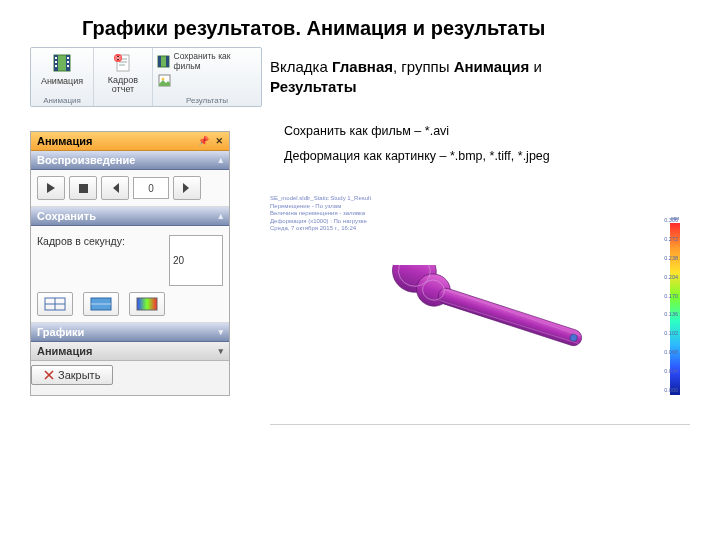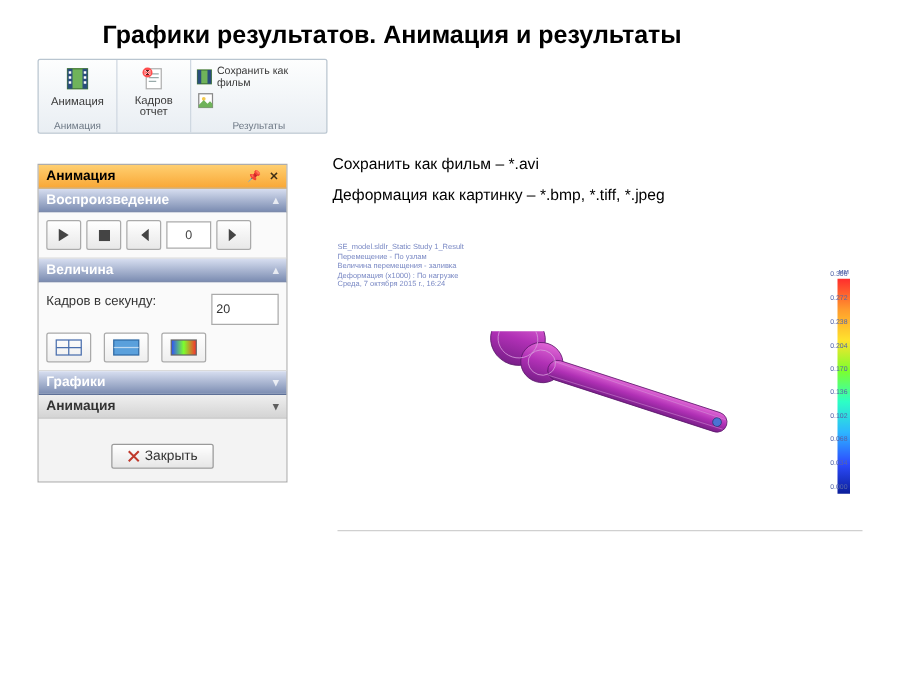--- a/index.html
+++ b/index.html
@@ -11,40 +11,40 @@
   .rb-col:last-child{border-right:none}
   .rb-ico{width:24px;height:24px;display:flex;align-items:center;justify-content:center;margin-top:1px}
   .rb-label{font-size:9px;color:#3a3a3a;margin-top:1px}
   .rb-group{font-size:8px;color:#6d7885;position:absolute;bottom:1px;left:0;right:0;text-align:center}
   .rb-mini{display:flex;flex-direction:column;gap:2px;padding-top:1px}
   .rb-mini-row{display:flex;align-items:center;gap:3px;font-size:8.5px;color:#3a3a3a}
   .mini-ico{width:14px;height:14px;display:flex;align-items:center;justify-content:center}
 
   
   .subtitle{position:absolute;left:270px;top:57px;font-size:15px;line-height:1.35;width:360px}
-  .note{position:absolute;left:266px;font-size:12.5px}
+  .note{position:absolute;left:284px;font-size:12.5px}
   .note1{top:124px}
   .note2{top:149px}
 
   
   .panel{position:absolute;left:30px;top:131px;width:198px;border:1px solid #adadad;background:#fff;font-size:11px;color:#333}
   .sechead{background:linear-gradient(#ffcf70,#f9a837);border-bottom:1px solid #c88a2a;color:#000;font-weight:bold;padding:3px 6px;font-size:11px;display:flex;align-items:center;justify-content:space-between}
   .sechead.blue{background:linear-gradient(#d7def0,#7c8db2);color:#fff;border-bottom:1px solid #5d6f96}
   .sechead.gray{background:linear-gradient(#efefef,#d4d4d4);color:#333;border-bottom:1px solid #b5b5b5}
   .sechead .chev{font-size:9px;opacity:.75}
   .secbody{padding:6px 6px;border-bottom:1px solid #dadada;background:#fafafa}
   .play-row{display:flex;gap:4px;align-items:center}
   .pbtn{width:26px;height:22px;border:1px solid #aaa;background:linear-gradient(#fff,#e8e8e8);display:flex;align-items:center;justify-content:center;border-radius:2px;font-size:11px;color:#333}
   .num{width:34px;height:20px;border:1px solid #aaa;background:#fff;color:#444;display:flex;align-items:center;justify-content:center;font-size:10px}
   .form-row{display:flex;align-items:flex-start;justify-content:space-between;margin:3px 0}
   .form-row label{font-size:10.5px;color:#333}
-  .inp{width:46px;height:17px;border:1px solid #aaa;background:#fff;font-size:10px;text-align:left;padding:3px 3px;display:flex;align-items:center}
+  .inp{width:46px;height:17px;border:1px solid #aaa;background:#fff;font-size:10px;text-align:left;padding:16px 3px;display:flex;align-items:center}
   .mode-row{display:flex;gap:10px;justify-content:flex-start}
   .mode-ico{width:34px;height:22px;border:1px solid #aaa;background:linear-gradient(#fff,#eee);display:flex;align-items:center;justify-content:center;border-radius:2px}
-  .close-row{display:flex;justify-content:center;padding:20px 0 10px 0;background:#f3f3f3}
+  .close-row{display:flex;padding:4px 0 10px 0;background:#f3f3f3}
   .btn-close{border:1px solid #9a9a9a;background:linear-gradient(#fff,#e6e6e6);font-size:11px;padding:3px 12px;border-radius:2px;display:flex;align-items:center;gap:4px}
   .x-ico{width:10px;height:10px}
 
   
   .preview{position:absolute;left:270px;top:195px;width:420px;height:220px;background:#fff}
   .meta{position:absolute;left:0;top:0;font-size:6px;line-height:1.25;color:#7a89c4;white-space:pre}
   .legend{position:absolute;right:0;top:20px;width:30px;height:180px;display:flex;flex-direction:column}
   .legend-title{font-size:6px;color:#5566aa;text-align:center;margin-bottom:2px}
   .legend-bar{flex:1;width:10px;margin:0 auto;background:linear-gradient(to bottom,#ff2d2d,#ff9a2d,#ffe22d,#7cff2d,#2dffc5,#2db6ff,#2d4dff,#0b1e9a)}
   .legend-ticks{position:absolute;right:12px;top:22px;height:176px;display:flex;flex-direction:column;justify-content:space-between;font-size:5.5px;color:#5566aa;text-align:right}
@@ -108,20 +108,23 @@
                 <circle cx="5" cy="5" r="1.5" fill="#f2c94c"></circle>
                 <path d="M1 10l4-4 3 3 2-2 2 2v3H1z" fill="#6fb35a"></path>
               </svg>
             </div>
       </div>
     </div>
     <div class="rb-group">Результаты</div>
   </div>
 </div>
 
+<div class="subtitle">
+  <span>Вкладка </span><b>Главная</b><span>, группы </span><b>Анимация</b><span> и </span><b>Результаты</b>
+</div>
 
 <div class="note note1">Сохранить как фильм – *.avi</div>
 <div class="note note2">Деформация как картинку – *.bmp, *.tiff, *.jpeg</div>
 
 <div class="panel">
   <div class="sechead">
     <span>Анимация</span>
     <span style="display:flex;gap:6px;align-items:center">
       <span style="font-size:9px">📌</span>
       <span class="chev">✕</span>
@@ -150,21 +153,21 @@
           </div>
       <div class="num">0</div>
       <div class="pbtn">
             <svg width="10" height="10">
               <path d="M9 0v10M1 0l6 5-6 5z" fill="#444"></path>
             </svg>
           </div>
     </div>
   </div>
   <div class="sechead blue">
-    <span>Величина</span>
+    <span>Сохранить</span>
         <span class="chev">▴</span>
   </div>
   <div class="secbody">
     <div class="form-row">
       <label>Кадров в секунду:</label>
       <div class="inp">20</div>
     </div>
     <div class="mode-row" style="margin-top:6px">
       <div class="mode-ico">
             <svg width="22" height="14">

